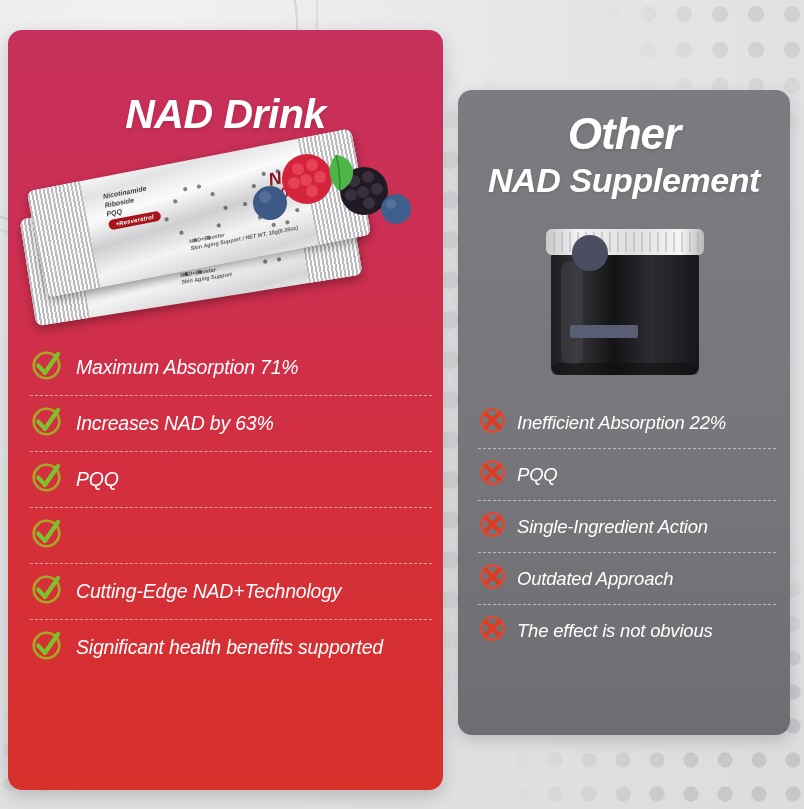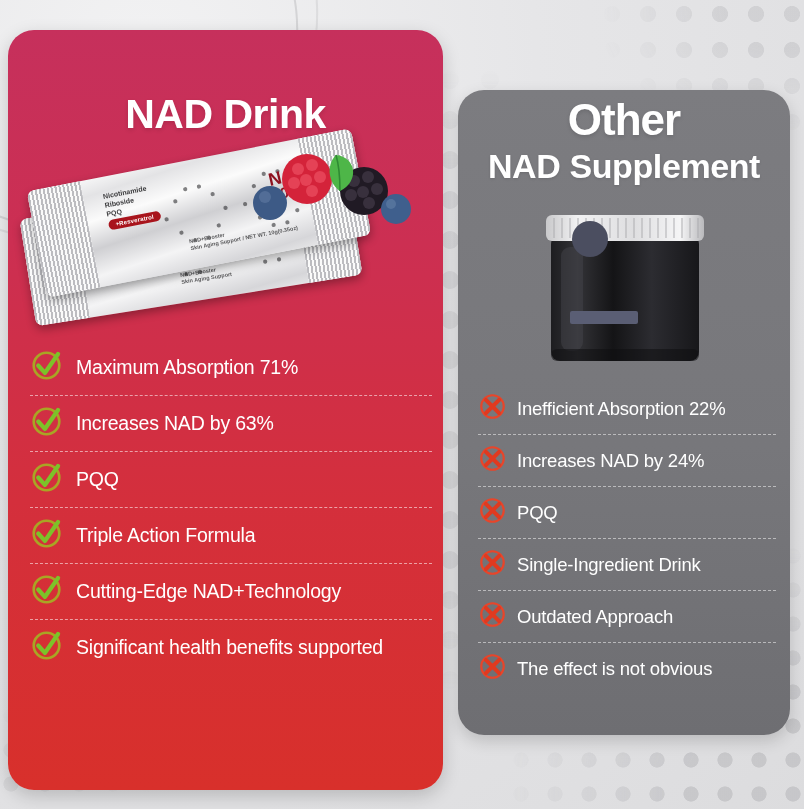--- a/index.html
+++ b/index.html
@@ -47,21 +47,21 @@
   }
   
   .swoosh { position:absolute; left:-120px; top:-150px; width:420px; height:380px;
             border:2px solid rgba(165,165,170,.35); border-radius:50%;
             transform:rotate(-18deg); }
   .swoosh2 { position:absolute; left:-150px; top:-190px; width:470px; height:430px;
             border:2px solid rgba(165,165,170,.22); border-radius:50%;
             transform:rotate(-18deg); }
 
   
-  .card { position:absolute; border-radius:26px; overflow:hidden; }
+  .card { position:absolute; border-radius:14px; overflow:hidden;font-style:italic; }
 
   .card-left {
     left:8px; top:30px; width:435px; height:760px;
     background:linear-gradient(180deg, #c6305c 0%, #cc2f52 28%, #d42f3c 62%, #d8302b 100%);
     box-shadow:0 6px 18px rgba(0,0,0,.18);
     z-index:3;
   }
   .card-right {
     left:458px; top:90px; width:332px; height:645px;
     background:linear-gradient(180deg, #7c7c80 0%, #77777b 55%, #6e6e72 100%);
@@ -70,21 +70,21 @@
   }
 
   
   .title-left {
     text-align:center; color:#ffffff; font-weight:bold;
     font-size:41px; letter-spacing:-.5px; padding-top:64px; line-height:1;
     text-shadow:0 2px 4px rgba(0,0,0,.13);
   }
   .title-right {
     text-align:center; color:#ffffff; font-weight:bold;
-    font-size:44px; letter-spacing:-1px; padding-top:8px; line-height:1;
+    font-size:44px; letter-spacing:-1px; padding-top:22px; line-height:1;
     text-shadow:0 2px 4px rgba(0,0,0,.13);
   }
   .subtitle-right {
     text-align:center; color:#ffffff; font-weight:bold;
     font-size:34px; letter-spacing:-.4px; margin-top:7px; line-height:1;
     text-shadow:0 1px 3px rgba(0,0,0,.13);
   }
 
   
   .product-left { position:relative; height:185px; margin-top:6px; }
@@ -309,21 +309,20 @@
         <span class="row-label">PQQ</span>
       </div>
 
       <div class="row row-left sep-left">
         <span class="icon-wrap">
           <svg width="33" height="33" viewBox="0 0 40 40">
             <circle cx="20" cy="20" r="15.5" fill="none" stroke="#a9a524" stroke-width="3.2"></circle>
             <path d="M10 20 L18 29 L34 6" fill="none" stroke="#7cc229" stroke-width="5.2" stroke-linecap="round" stroke-linejoin="round"></path>
           </svg>
         </span>
-        <span class="row-label">Triple Action Formula</span>
       </div>
 
       <div class="row row-left sep-left">
         <span class="icon-wrap">
           <svg width="33" height="33" viewBox="0 0 40 40">
             <circle cx="20" cy="20" r="15.5" fill="none" stroke="#a9a524" stroke-width="3.2"></circle>
             <path d="M10 20 L18 29 L34 6" fill="none" stroke="#7cc229" stroke-width="5.2" stroke-linecap="round" stroke-linejoin="round"></path>
           </svg>
         </span>
         <span class="row-label">Cutting-Edge NAD+Technology</span>
@@ -400,66 +399,57 @@
       <div class="row row-right">
         <span class="icon-wrap">
           <svg width="29" height="29" viewBox="0 0 40 40">
             <circle cx="20" cy="20" r="15.5" fill="none" stroke="#e8452a" stroke-width="3"></circle>
             <path d="M11 11 L29 29 M29 11 L11 29" stroke="#e03a20" stroke-width="5.5" stroke-linecap="round"></path>
           </svg>
         </span>
         <span class="row-label">Inefficient Absorption 22%</span>
       </div>
 
+
       <div class="row row-right sep-right">
         <span class="icon-wrap">
           <svg width="29" height="29" viewBox="0 0 40 40">
             <circle cx="20" cy="20" r="15.5" fill="none" stroke="#e8452a" stroke-width="3"></circle>
             <path d="M11 11 L29 29 M29 11 L11 29" stroke="#e03a20" stroke-width="5.5" stroke-linecap="round"></path>
           </svg>
         </span>
-        <span class="row-label">Increases NAD by 24%</span>
+        <span class="row-label">PQQ</span>
       </div>
 
       <div class="row row-right sep-right">
         <span class="icon-wrap">
           <svg width="29" height="29" viewBox="0 0 40 40">
             <circle cx="20" cy="20" r="15.5" fill="none" stroke="#e8452a" stroke-width="3"></circle>
             <path d="M11 11 L29 29 M29 11 L11 29" stroke="#e03a20" stroke-width="5.5" stroke-linecap="round"></path>
           </svg>
         </span>
-        <span class="row-label">PQQ</span>
+        <span class="row-label">Single-Ingredient Action</span>
       </div>
 
       <div class="row row-right sep-right">
         <span class="icon-wrap">
           <svg width="29" height="29" viewBox="0 0 40 40">
             <circle cx="20" cy="20" r="15.5" fill="none" stroke="#e8452a" stroke-width="3"></circle>
             <path d="M11 11 L29 29 M29 11 L11 29" stroke="#e03a20" stroke-width="5.5" stroke-linecap="round"></path>
           </svg>
         </span>
-        <span class="row-label">Single-Ingredient Drink</span>
+        <span class="row-label">Outdated Approach</span>
       </div>
 
       <div class="row row-right sep-right">
         <span class="icon-wrap">
           <svg width="29" height="29" viewBox="0 0 40 40">
             <circle cx="20" cy="20" r="15.5" fill="none" stroke="#e8452a" stroke-width="3"></circle>
             <path d="M11 11 L29 29 M29 11 L11 29" stroke="#e03a20" stroke-width="5.5" stroke-linecap="round"></path>
           </svg>
         </span>
-        <span class="row-label">Outdated Approach</span>
-      </div>
-
-      <div class="row row-right sep-right">
-        <span class="icon-wrap">
-          <svg width="29" height="29" viewBox="0 0 40 40">
-            <circle cx="20" cy="20" r="15.5" fill="none" stroke="#e8452a" stroke-width="3"></circle>
-            <path d="M11 11 L29 29 M29 11 L11 29" stroke="#e03a20" stroke-width="5.5" stroke-linecap="round"></path>
-          </svg>
-        </span>
         <span class="row-label">The effect is not obvious</span>
       </div>
 
     </div>
   </div>
 
 </div>
 
 </body></html>

